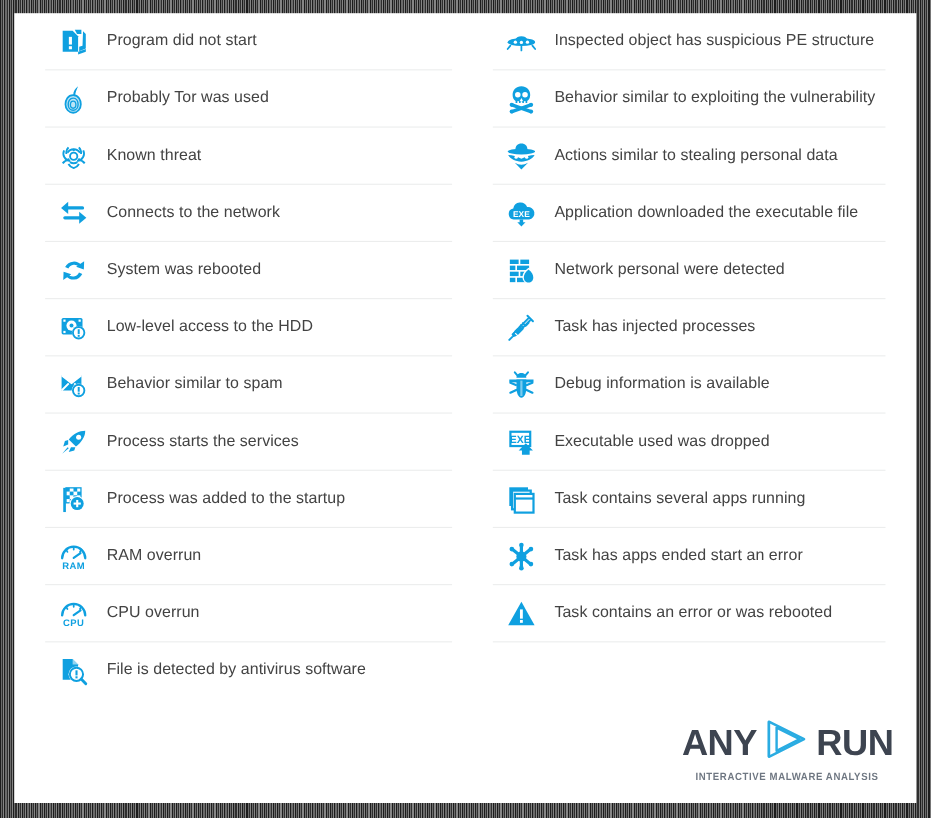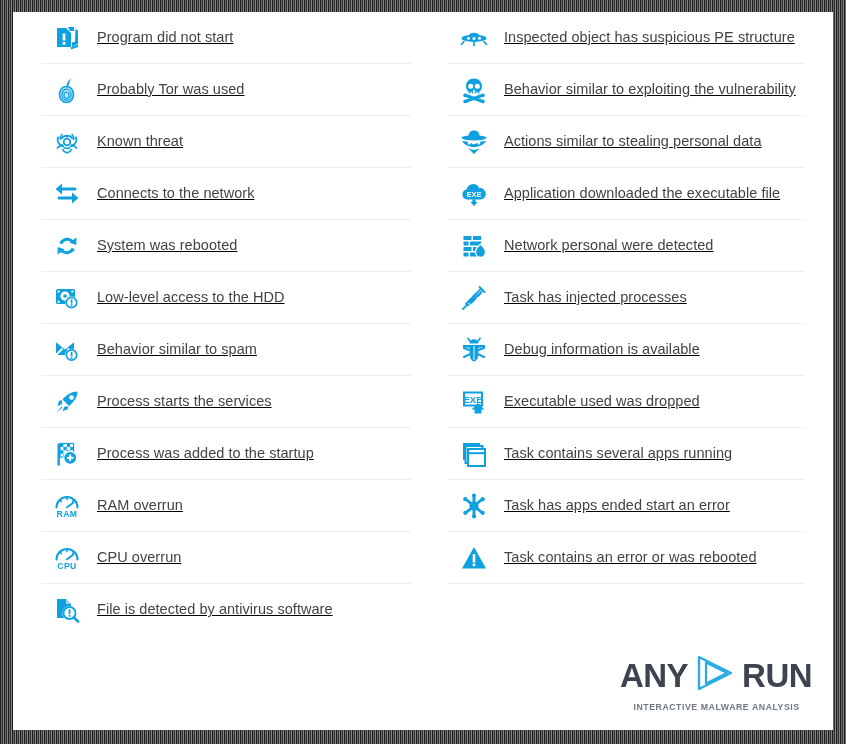--- a/index.html
+++ b/index.html
@@ -34,21 +34,20 @@
     box-sizing: border-box;
     overflow: hidden;
   }
 
   #columns {
     position: absolute;
     left: 0; top: 0;
     width: 820px;
     display: flex;
     flex-direction: row;
-    text-decoration: underline;
   }
   .column {
     width: 410px;
     box-sizing: border-box;
   }
   .column.left  { padding-left: 28px; padding-right: 12px; }
   .column.right { padding-left: 25px; padding-right: 28px; }
 
   .row {
     height: 52px;
@@ -80,21 +79,21 @@
     white-space: nowrap;
     padding-left: 4px;
   }
 
   
   #logo {
     position: absolute;
     right: 26px;
     bottom: 18px;
     width: 182px;
-    text-align: right;
+    text-align: left;
   }
   #logo-main {
     display: flex;
     flex-direction: row;
     align-items: center;
     justify-content: center;
     gap: 2px;
   }
   .logo-word {
     font-family: "Liberation Sans", sans-serif;

